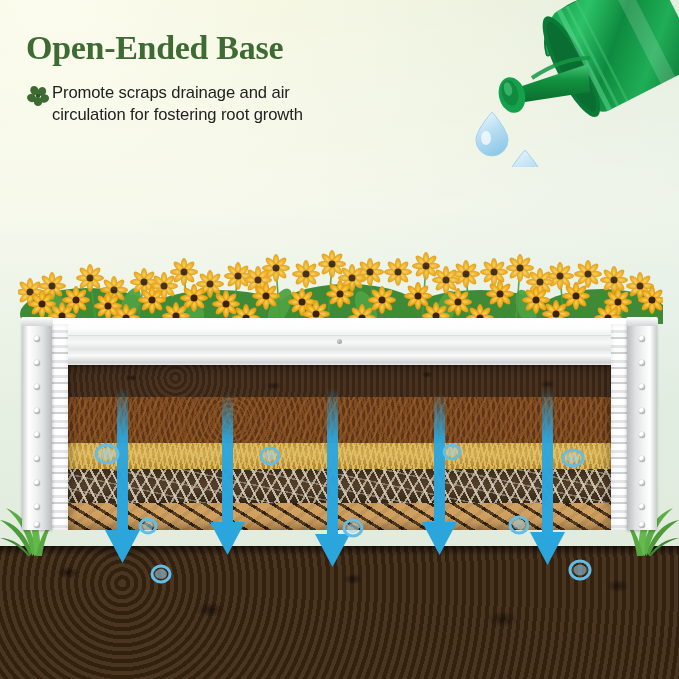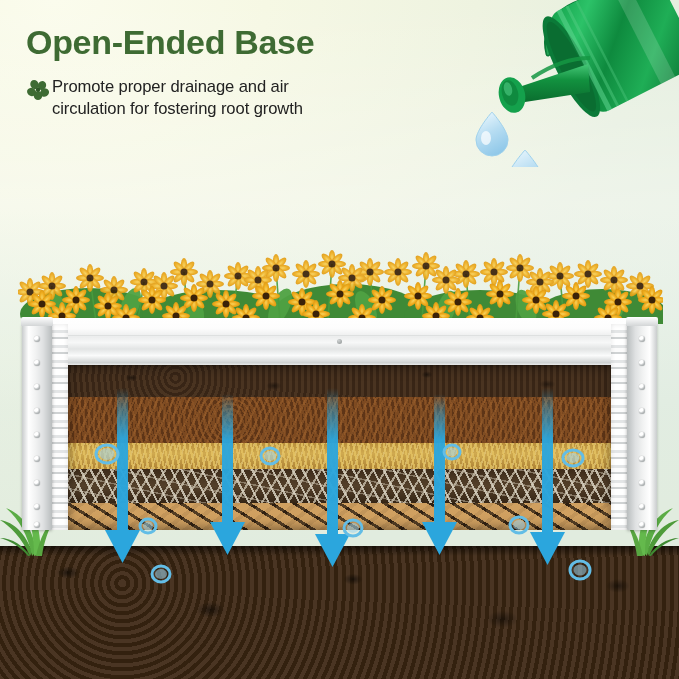--- a/index.html
+++ b/index.html
@@ -18,21 +18,21 @@
       linear-gradient(115deg,#fbfcec 0%,#f4f7e2 30%,#e9f1de 60%,#dfeadc 100%);
   }
   .bg-tint{position:absolute;inset:0;
     background:linear-gradient(180deg, rgba(255,255,255,0) 0%, rgba(255,255,255,.35) 30%, rgba(235,244,238,.55) 46%, rgba(228,240,236,.2) 60%, rgba(255,255,255,0) 75%);
   }
 
   
   .headline{position:absolute;left:26px;top:22px;width:430px;}
   .title{
     font-size:34px;font-weight:bold;color:#3e6b33;letter-spacing:-.3px;
-    line-height:1.06;margin:2px 0 16px 0;
+    line-height:1.06;margin:8px 0 16px 0;font-family:Liberation Serif, serif;
   }
   .bullet-row{display:flex;align-items:flex-start;margin:0 0 16px 0;}
   .bullet-icon{width:26px;min-width:26px;height:22px;margin-top:3px;position:relative;}
   .bullet-text{
     font-size:16.6px;line-height:1.33;color:#222;letter-spacing:-.1px;
     white-space:pre-line;
   }
 
   
   .can-wrap{position:absolute;left:470px;top:-8px;width:215px;height:175px;}
@@ -155,21 +155,21 @@
           <g fill="#3e6b33">
             <ellipse cx="8.5" cy="5.5" rx="4.1" ry="4.6" transform="rotate(-26 8.5 5.5)"></ellipse>
             <ellipse cx="16" cy="6.5" rx="4.1" ry="4.6" transform="rotate(22 16 6.5)"></ellipse>
             <ellipse cx="5.6" cy="13" rx="4.1" ry="4.6" transform="rotate(-62 5.6 13)"></ellipse>
             <ellipse cx="18.6" cy="13.6" rx="4.1" ry="4.6" transform="rotate(58 18.6 13.6)"></ellipse>
             <ellipse cx="12" cy="16.6" rx="4.3" ry="4.4"></ellipse>
             <circle cx="12" cy="10.8" r="2.2" fill="#2e5726"></circle>
           </g>
         </svg>
       </div>
-      <div class="bullet-text">Promote proper drainage and air
+      <div class="bullet-text">Promote scraps drainage and air
 circulation for fostering root growth</div>
     </div>
   </div>
 
   <div class="can-wrap">
     <svg width="215" height="175" viewBox="0 0 215 175">
       <defs>
         <linearGradient id="canBody" x1="0" y1="0" x2="1" y2="1">
           <stop offset="0%" stop-color="#13a04a"></stop>
           <stop offset="22%" stop-color="#2cc268"></stop>

